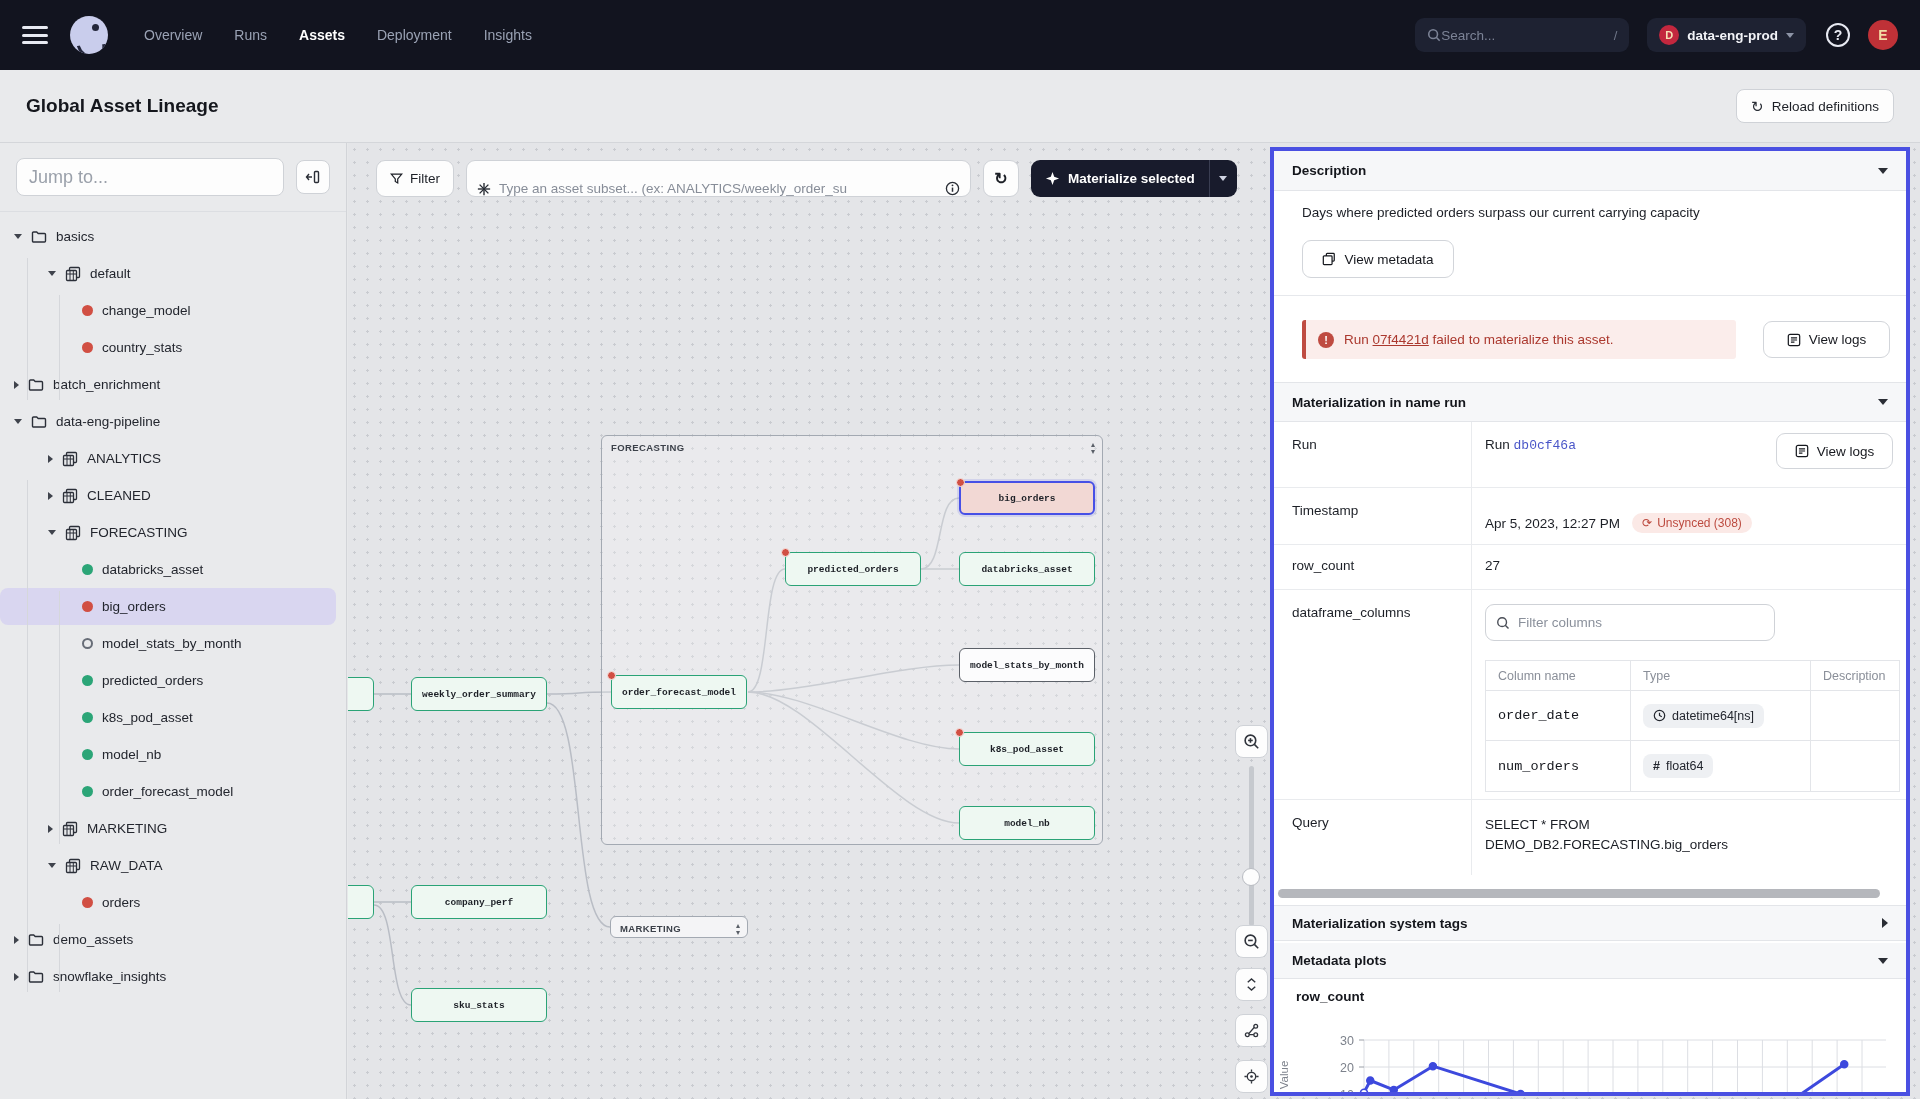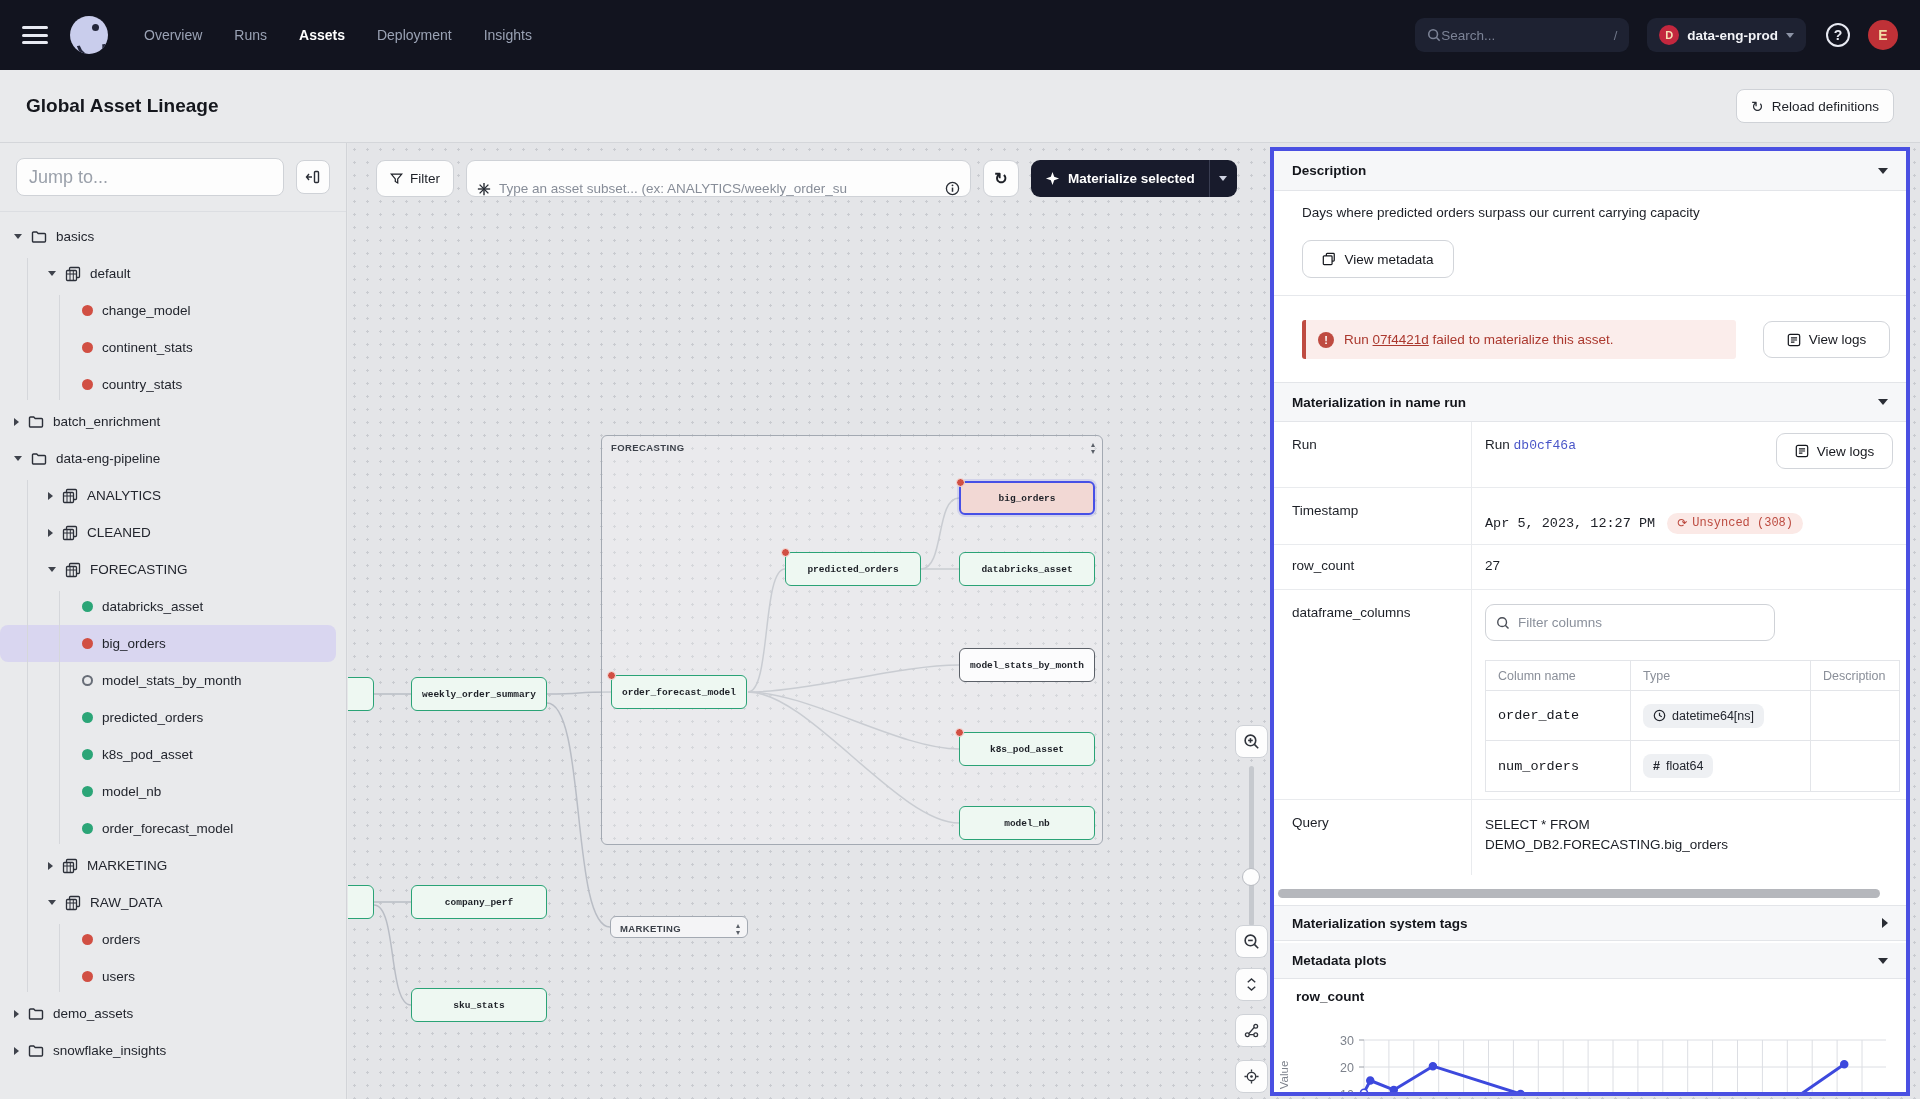--- a/index.html
+++ b/index.html
@@ -205,24 +205,20 @@
           </svg>
         </span>
         <span>default</span>
       </div>
       <div class="trow" style="padding-left: 82px;">
         <span class="dot failed"></span>
         <span>change_model</span>
       </div>
       <div class="trow" style="padding-left: 82px;">
         <span class="dot failed"></span>
-        <span>continent_stats</span>
-      </div>
-      <div class="trow" style="padding-left: 82px;">
-        <span class="dot failed"></span>
         <span>country_stats</span>
       </div>
       <div class="trow" style="padding-left: 14px;">
         <span class="caret right"></span>
         <span style="display: flex;">
           <svg width="16" height="16" viewBox="0 0 16 16">
             <path d="M1.5 4 a1 1 0 0 1 1-1 h3.2 L7.2 4.5 h6.3 a1 1 0 0 1 1 1 V12 a1 1 0 0 1 -1 1 H2.5 a1 1 0 0 1 -1-1 Z" fill="none" stroke="#2b2f38" stroke-width="1.4"></path>
           </svg>
         </span>
         <span>batch_enrichment</span>
@@ -315,24 +311,20 @@
             <rect x="4.5" y="1.5" width="10" height="10" rx="1" fill="#e9eaec" stroke="#2b2f38" stroke-width="1.3"></rect>
             <rect x="1.5" y="4.5" width="10" height="10" rx="1" fill="#e9eaec" stroke="#2b2f38" stroke-width="1.3"></rect>
             <path d="M1.5 8 h10 M5 4.5 v10 M8.3 4.5 v10" stroke="#2b2f38" stroke-width="1"></path>
           </svg>
         </span>
         <span>RAW_DATA</span>
       </div>
       <div class="trow" style="padding-left: 82px;">
         <span class="dot failed"></span>
         <span>orders</span>
-      </div>
-      <div class="trow" style="padding-left: 82px;">
-        <span class="dot failed"></span>
-        <span>users</span>
       </div>
       <div class="trow" style="padding-left: 14px;">
         <span class="caret right"></span>
         <span style="display: flex;">
           <svg width="16" height="16" viewBox="0 0 16 16">
             <path d="M1.5 4 a1 1 0 0 1 1-1 h3.2 L7.2 4.5 h6.3 a1 1 0 0 1 1 1 V12 a1 1 0 0 1 -1 1 H2.5 a1 1 0 0 1 -1-1 Z" fill="none" stroke="#2b2f38" stroke-width="1.4"></path>
           </svg>
         </span>
         <span>demo_assets</span>
       </div>
@@ -546,21 +538,21 @@
               <rect x="1.5" y="1.5" width="13" height="13" rx="2" fill="none" stroke="#16181e" stroke-width="1.4"></rect>
               <path d="M4.5 5.5 h7 M4.5 8 h7 M4.5 10.5 h4" stroke="#16181e" stroke-width="1.3"></path>
             </svg>
         <span>View logs</span>
       </button>
     </div>
   </div>
 
   <div class="kvrow" style="top:337px; height:57px;">
     <div class="kcell">Timestamp</div>
-    <div class="vcell tsrow" style="padding-top:14px;font-family:Liberation Mono, monospace;">
+    <div class="vcell tsrow" style="padding-top:14px;">
       <span>Apr 5, 2023, 12:27 PM</span>
       <span class="unsynced">
             <span style="font-size:12px;">⟳</span>
             <span>Unsynced (308)</span>
           </span>
     </div>
   </div>
 
   <div class="kvrow" style="top:394px; height:45px;">
     <div class="kcell" style="padding-top:13px;">row_count</div>

